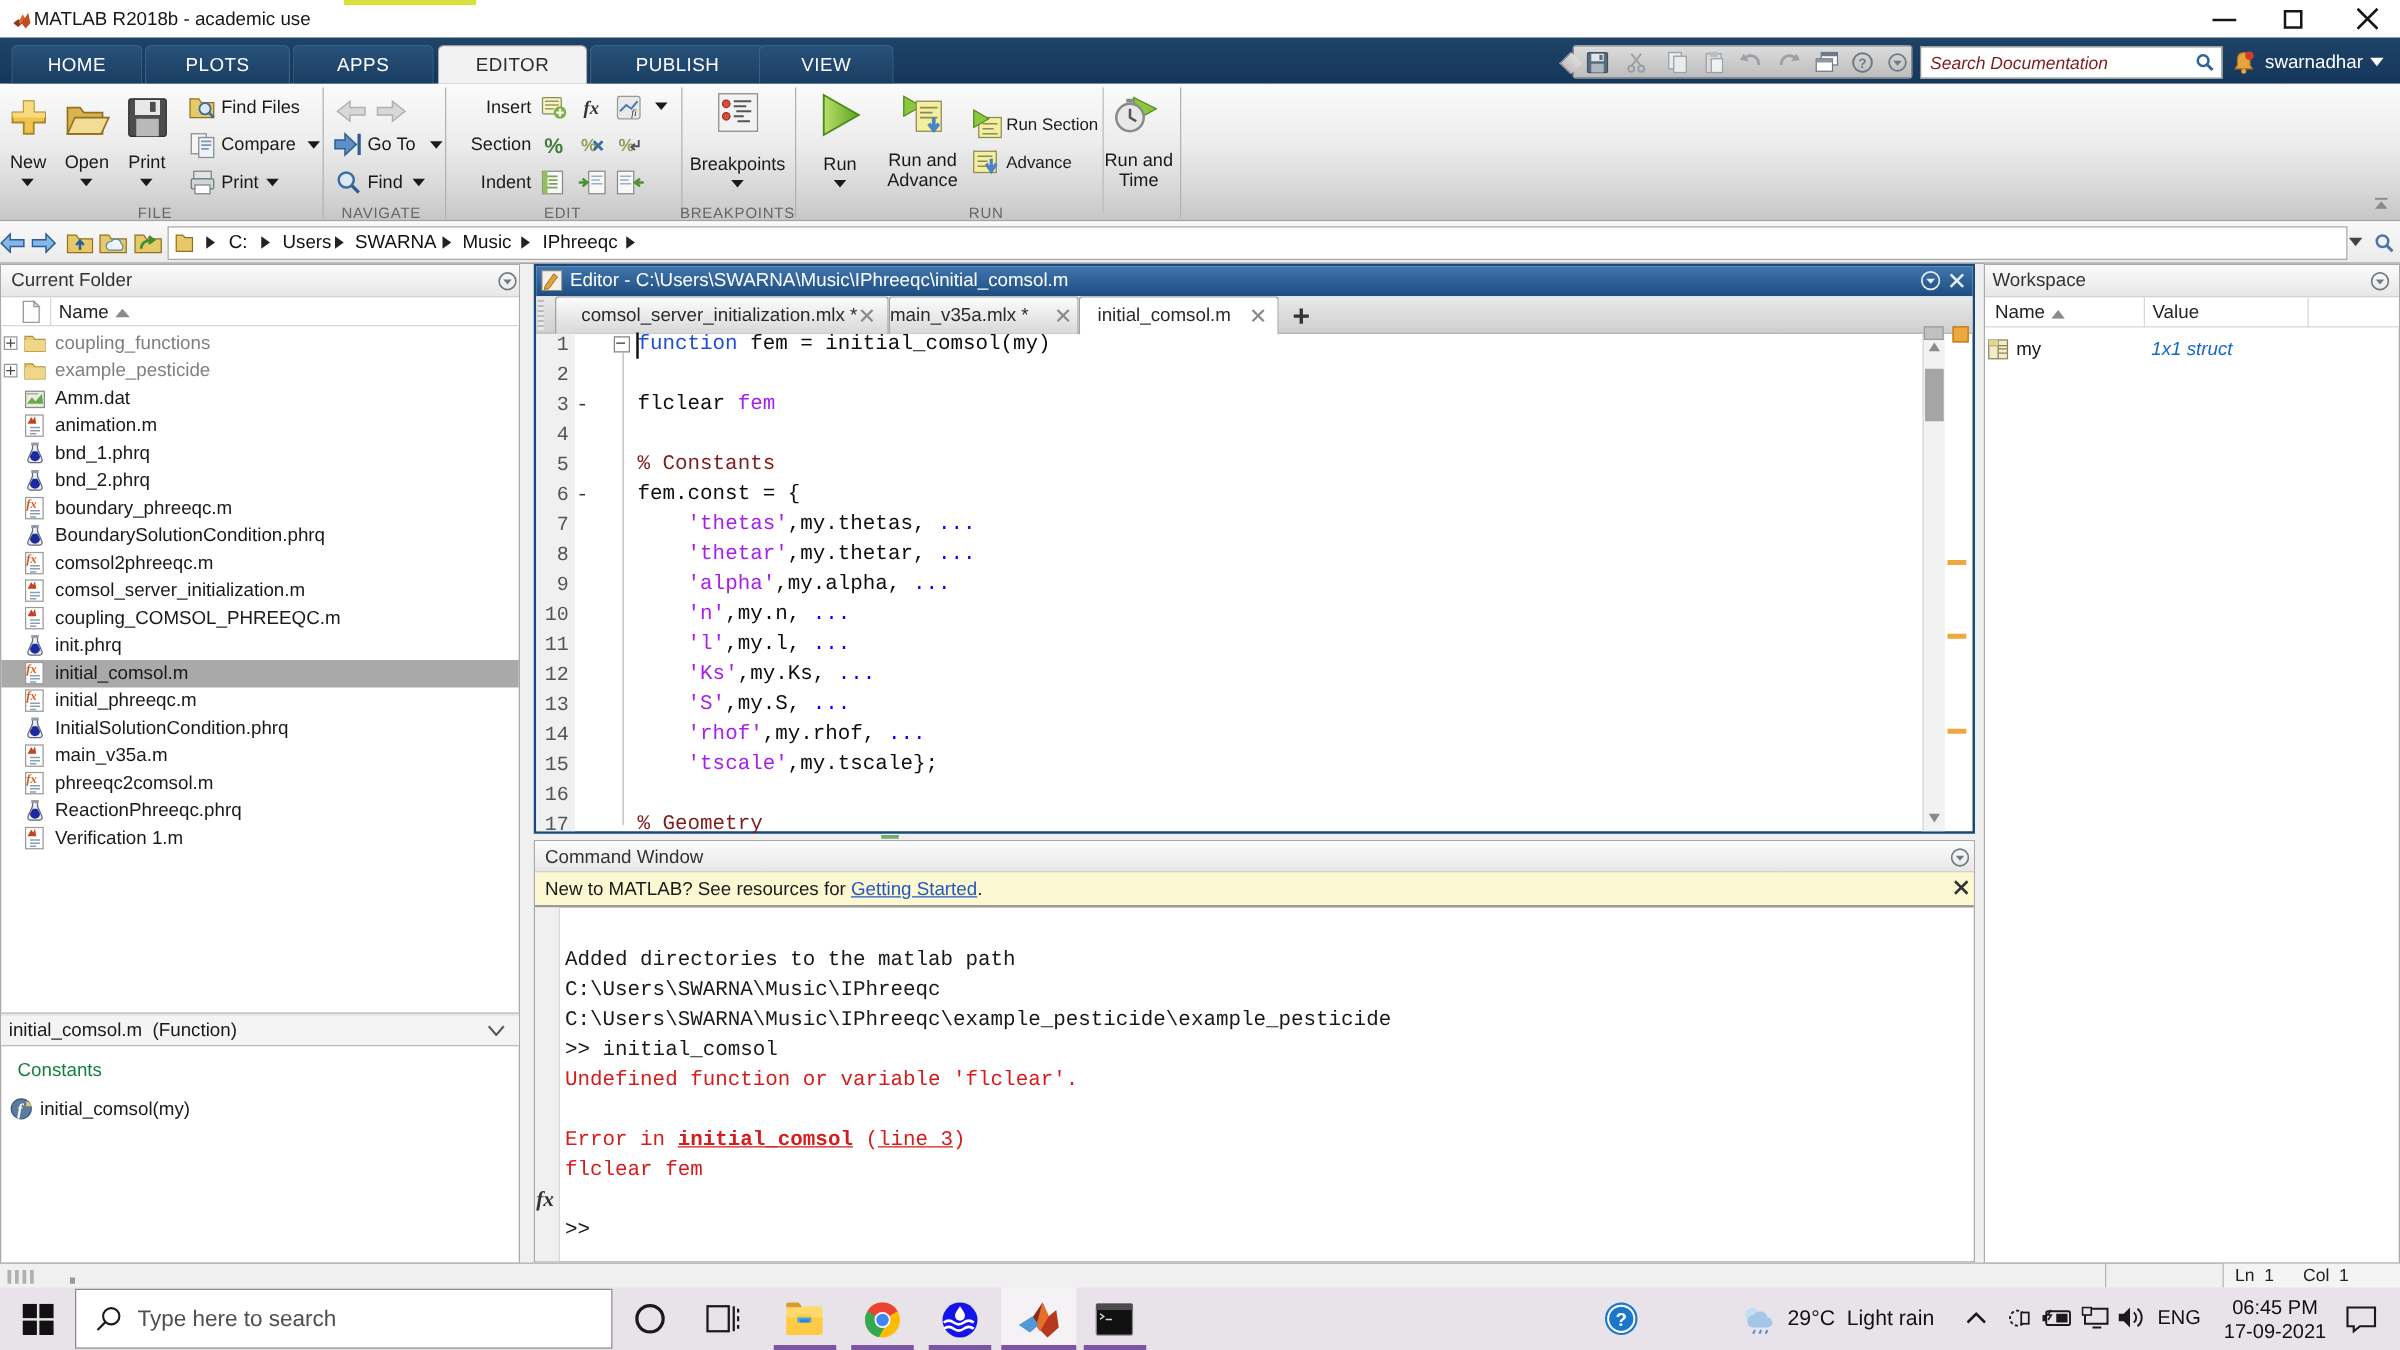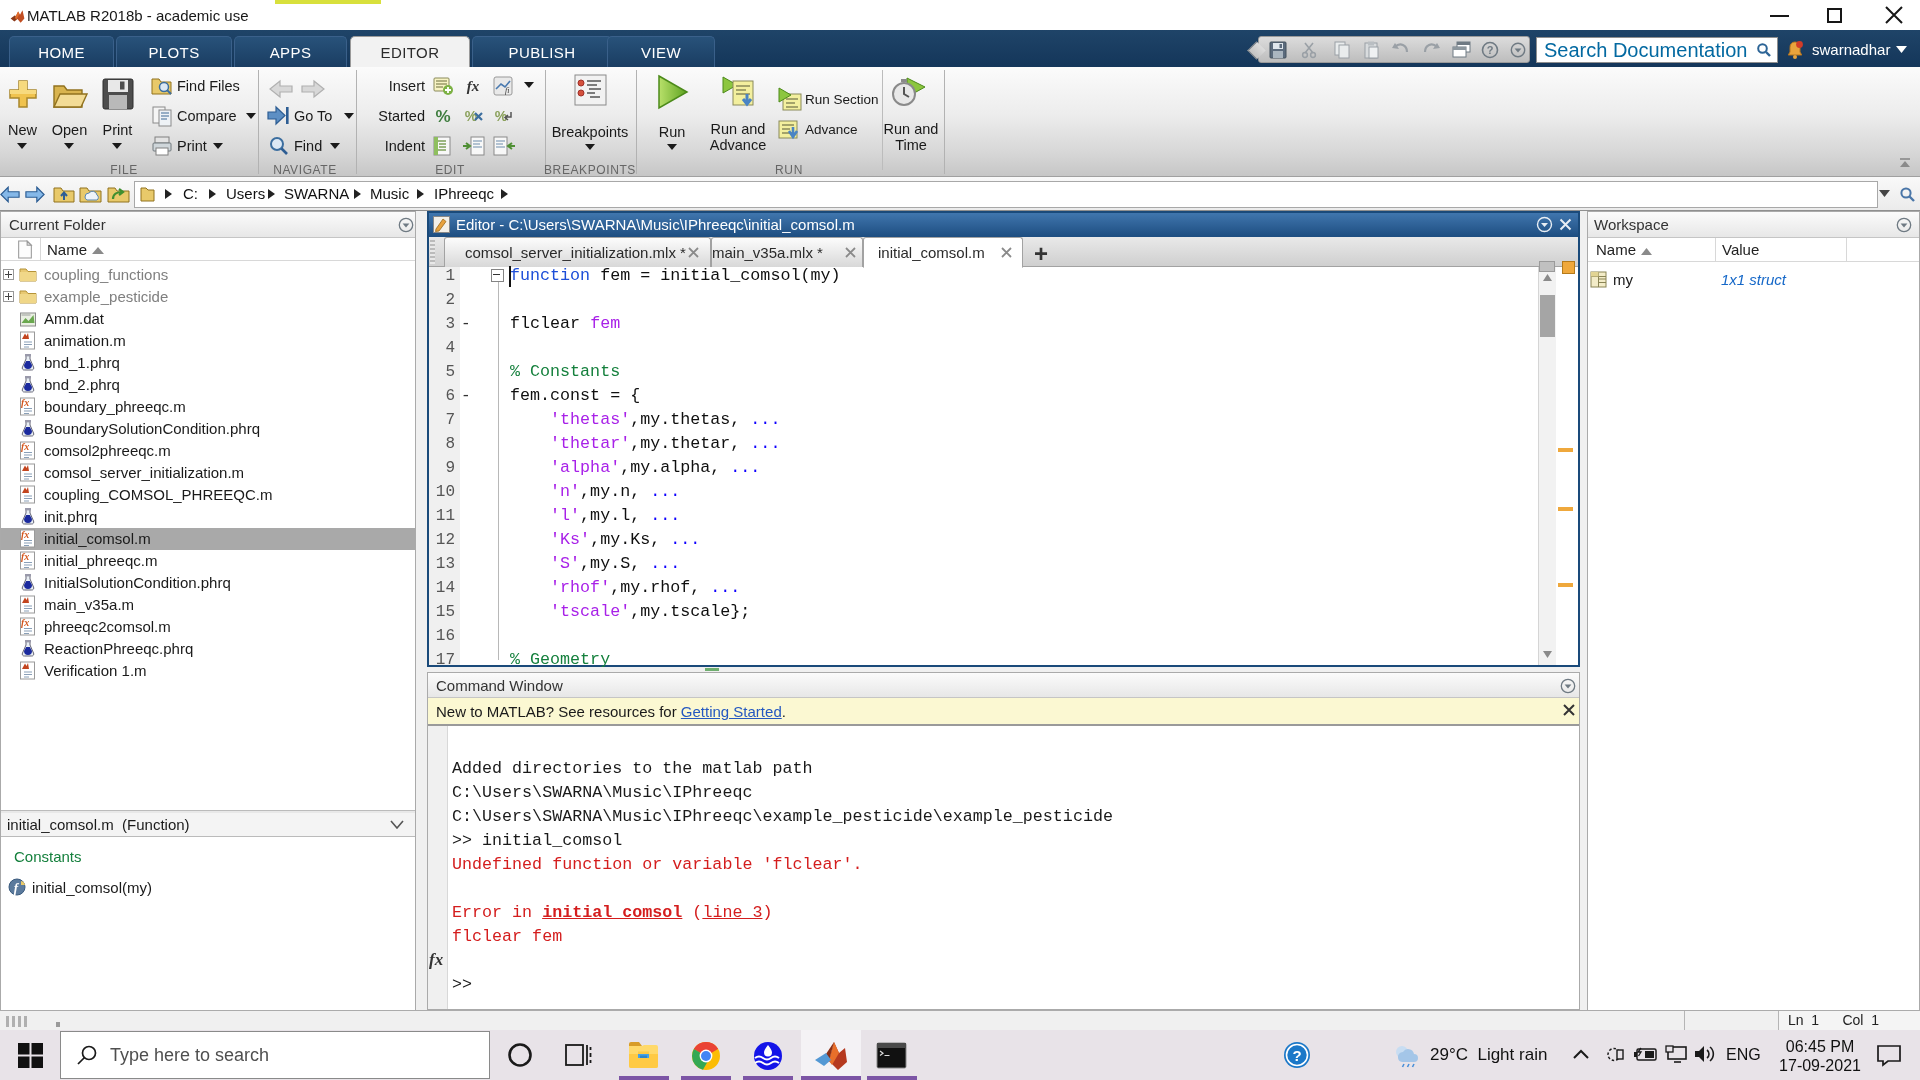--- a/index.html
+++ b/index.html
@@ -94,21 +94,21 @@
   <text x="9" y="13" font-size="11" font-weight="bold" fill="#6f7a83" text-anchor="middle" font-family="Liberation Sans">?</text>
  </svg>
 
  <svg class="abs" style="left:1510px;top:42px" width="16" height="16" viewBox="0 0 16 16">
   <circle cx="8" cy="8" r="6.7" fill="none" stroke="#6f7a83" stroke-width="1.4"></circle>
   <path d="M4.6 6.5 L11.4 6.5 L8 10.5 Z" fill="#6f7a83"></path>
  </svg>
 </div>
 
 <div class="abs" style="left:1536px;top:37px;width:242px;height:26px;background:#ffffff;border:1px solid #8f8f8f;box-sizing:border-box;"></div>
-<div class="abs" style="left:1544px;top:37px;height:26px;line-height:26px;font-size:20px;color:#0369a1;">Search Documentation</div>
+<div class="abs" style="left:1544px;top:37px;height:26px;line-height:26px;font-size:14px;color:#7f1d1d;font-style:italic;">Search Documentation</div>
 <svg class="abs" style="left:1756px;top:42px" width="16" height="16" viewBox="0 0 16 16">
  <circle cx="6.5" cy="6.5" r="4.3" fill="none" stroke="#2c6496" stroke-width="2"></circle>
  <path d="M10 10 L14 14" stroke="#2c6496" stroke-width="2.4"></path>
 </svg>
 
 <svg class="abs" style="left:1786px;top:40px" width="18" height="20" viewBox="0 0 18 20">
  <path d="M9 2 C5.5 2 4 4.6 4 7.5 L4 12 L2.2 15 L15.8 15 L14 12 L14 7.5 C14 4.6 12.5 2 9 2 Z" fill="#e8a33c" stroke="#b5741f" stroke-width="1"></path>
  <circle cx="9" cy="17" r="2" fill="#e8a33c"></circle>
  <circle cx="13.5" cy="4.5" r="3.4" fill="#d23c28"></circle>
 </svg>
@@ -194,21 +194,21 @@
  <div class="rtxt" style="left:294px;top:108px;">Go To</div>
  <div class="dar" style="left:344px;top:113px;"></div>
  <svg class="abs" style="left:268px;top:135px" width="22" height="22" viewBox="0 0 22 22">
   <circle cx="9" cy="9" r="6" fill="#dce8f4" stroke="#3c6e9f" stroke-width="2"></circle>
   <path d="M13.5 13.5 L19 19" stroke="#2d5d93" stroke-width="2.6"></path>
  </svg>
  <div class="rtxt" style="left:294px;top:138px;">Find</div>
  <div class="dar" style="left:330px;top:143px;"></div>
 
  <div class="rtxt" style="left:345px;top:78px;width:80px;text-align:right;">Insert</div>
- <div class="rtxt" style="left:345px;top:108px;width:80px;text-align:right;">Started</div>
+ <div class="rtxt" style="left:345px;top:108px;width:80px;text-align:right;">Section</div>
  <div class="rtxt" style="left:345px;top:138px;width:80px;text-align:right;">Indent</div>
  <svg class="abs" style="left:432px;top:75px" width="22" height="22" viewBox="0 0 22 22">
   <rect x="2" y="3" width="15" height="13" rx="1" fill="#f7f3c4" stroke="#8a8a5a"></rect>
   <path d="M4 6 h11 M4 9 h11 M4 12 h7" stroke="#9a9a6a" stroke-width="1.3"></path>
   <circle cx="16" cy="15" r="5" fill="#7cb144"></circle>
   <path d="M16 12 v6 M13 15 h6" stroke="#ffffff" stroke-width="1.8"></path>
  </svg>
  <svg class="abs" style="left:462px;top:75px" width="22" height="22" viewBox="0 0 22 22">
   <text x="11" y="16" text-anchor="middle" font-family="Liberation Serif" font-style="italic" font-weight="bold" font-size="15" fill="#333">fx</text>
  </svg>
@@ -509,21 +509,21 @@
  <div class="abs" style="left:18px;top:1016px;width:3px;height:11px;background:#b0b0b0;z-index:6;"></div>
  <div class="abs" style="left:24px;top:1016px;width:3px;height:11px;background:#b0b0b0;z-index:6;"></div>
  <div class="abs" style="left:56px;top:1022px;width:4px;height:5px;background:#9a9a9a;z-index:6;"></div>
 </div>
 <div id="editor">
  <style>
  .etab{position:absolute;top:237px;height:30px;line-height:30px;font-size:15px;color:#2a2a2a;
    background:linear-gradient(#fcfcfc,#d8d8d8);border:1px solid #a2a2a2;border-bottom:none;
    border-radius:3px 3px 0 0;box-sizing:border-box;text-align:left;}
  .etabx{position:absolute;top:247px;width:11px;height:11px;}
- .kw{color:#1d4ed8;}.cm{color:#15803d;margin-top:44px;}.st{color:#a821e8;}.ct{color:#0e00ff;}
+ .kw{color:#1d4ed8;}.cm{color:#7f1d1d;margin-top:44px;}.st{color:#a821e8;}.ct{color:#0e00ff;}
  </style>
 
  <div class="abs" style="left:427px;top:211px;width:1153px;height:456px;background:#ffffff;border:2px solid #1a4a7a;box-sizing:border-box;"></div>
 
  <div class="abs" style="left:429px;top:213px;width:1149px;height:24px;background:linear-gradient(#4076ae,#1d4d80);"></div>
  <svg class="abs" style="left:433px;top:216px" width="17" height="17" viewBox="0 0 17 17">
   <rect x="0.5" y="0.5" width="16" height="16" fill="#f4f0e8" stroke="#888"></rect>
   <path d="M3 13 L10 3 L13 5.5 L6 15 L2.5 15.5 Z" fill="#e8a13c" stroke="#9a6a1a" stroke-width="0.8"></path>
  </svg>
  <div class="abs" style="left:456px;top:213px;height:24px;line-height:24px;font-size:15px;color:#ffffff;">Editor - C:\Users\SWARNA\Music\IPhreeqc\initial_comsol.m</div>

